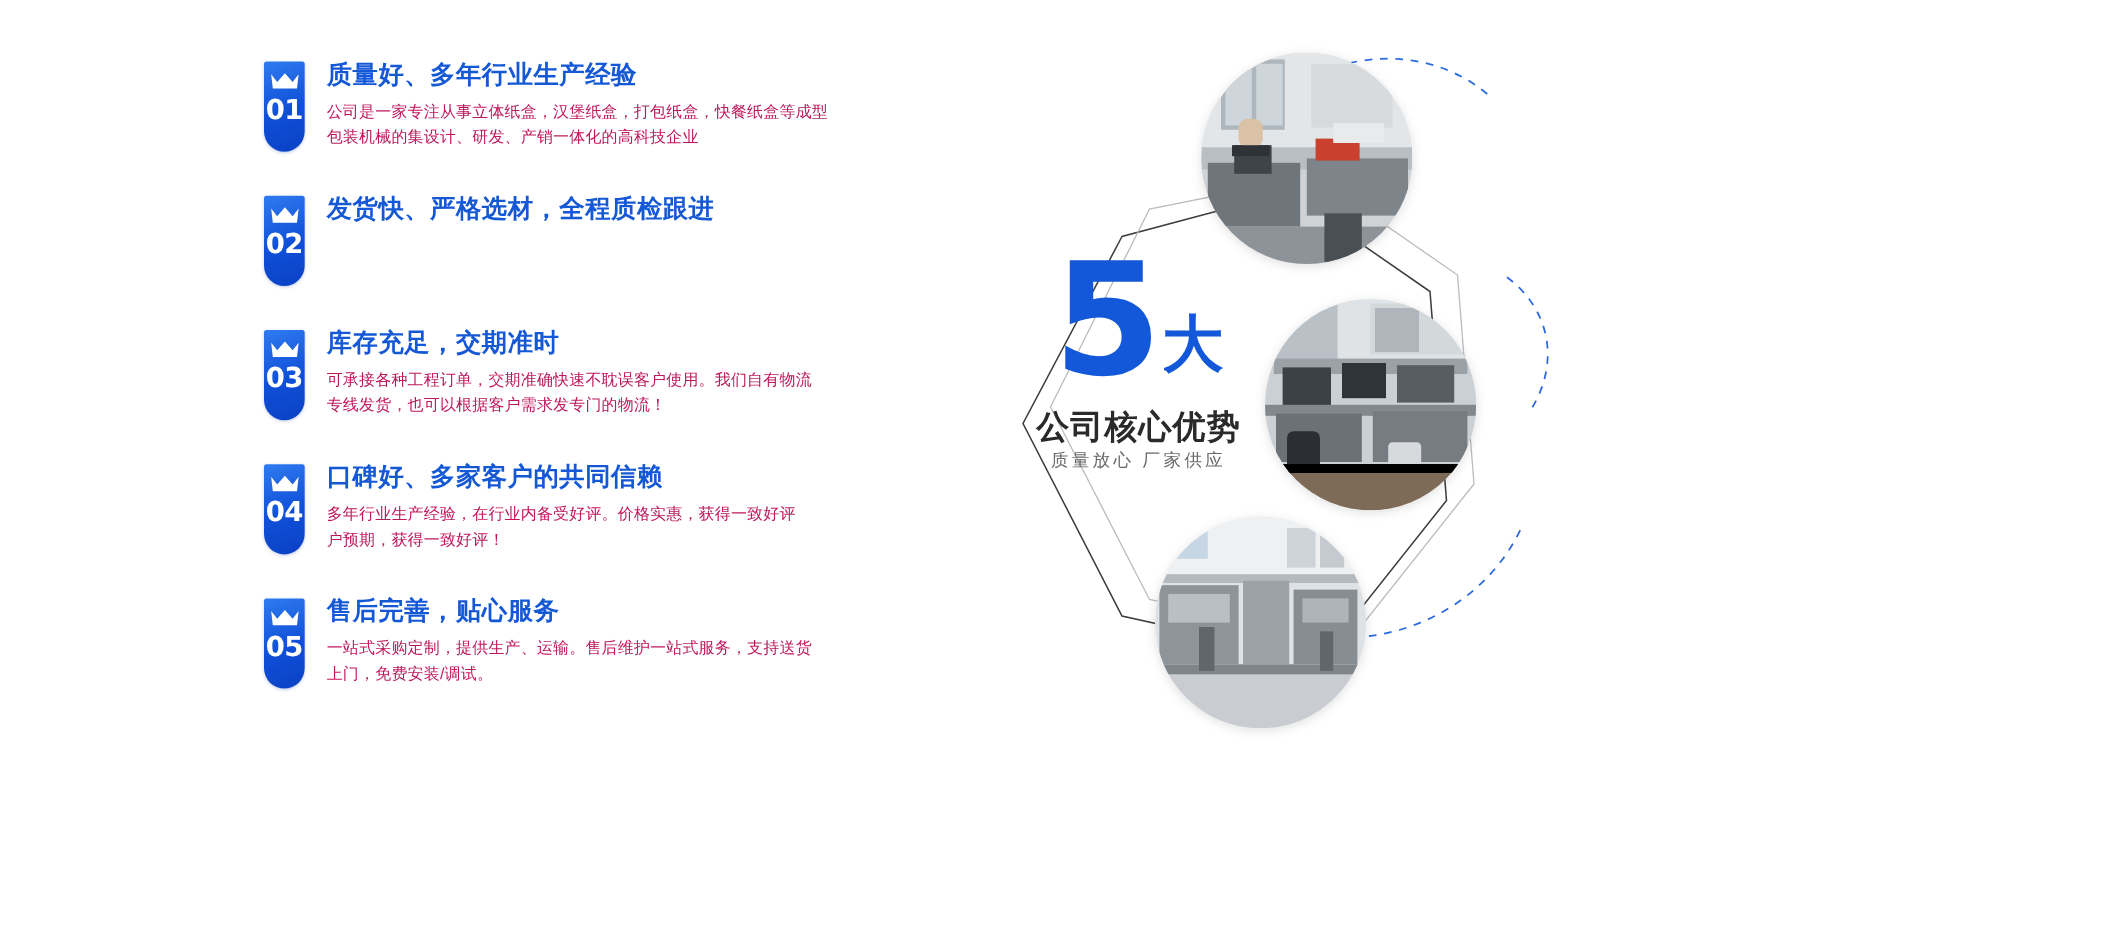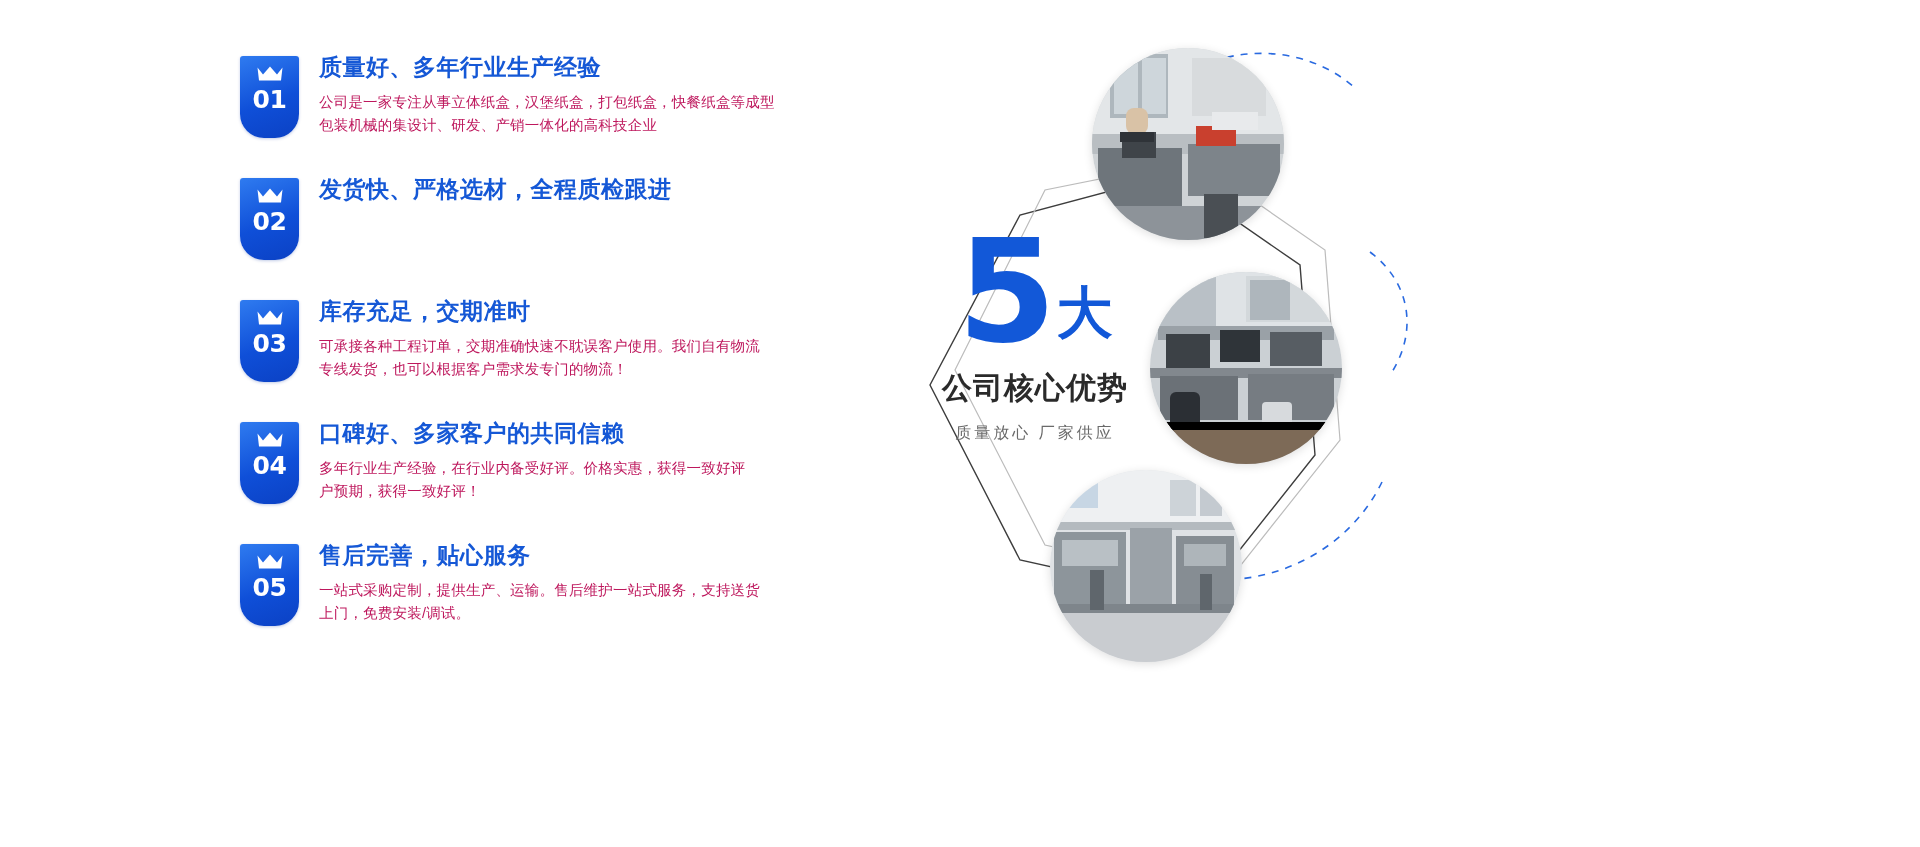--- a/index.html
+++ b/index.html
@@ -23,21 +23,21 @@
     align-items: flex-start;
     margin-bottom: 36px;
     min-height: 82px;
   }
   .adv-item:last-child { margin-bottom: 0; }
 
   
   .badge {
     position: relative;
     flex: 0 0 auto;
-    width: 59px; height: 82px;
+    width: 37px; height: 82px;
     margin-right: 20px;
     margin-top: 4px;
     background: linear-gradient(160deg, #2f7bf0 0%, #0f4fd8 55%, #0b41c4 100%);
     border-radius: 3px 3px 24px 24px;
     display: flex;
     flex-direction: column;
     align-items: center;
     justify-content: flex-start;
     padding-top: 9px;
     box-shadow: 0 1px 3px rgba(10,50,160,.25);
@@ -107,21 +107,20 @@
     margin-bottom: 16px;
   }
   .center-sub {
     margin-top: 15px;
     font-size: 30px;
     font-weight: 700;
     color: #2a2a2a;
     letter-spacing: 1px;
   }
   .center-tag {
-    margin-top: 14px;
     font-size: 16px;
     color: #6a6a6a;
     letter-spacing: 3px;
   }
 
   
   .photo {
     position: absolute;
     border-radius: 50%;
     overflow: hidden;

